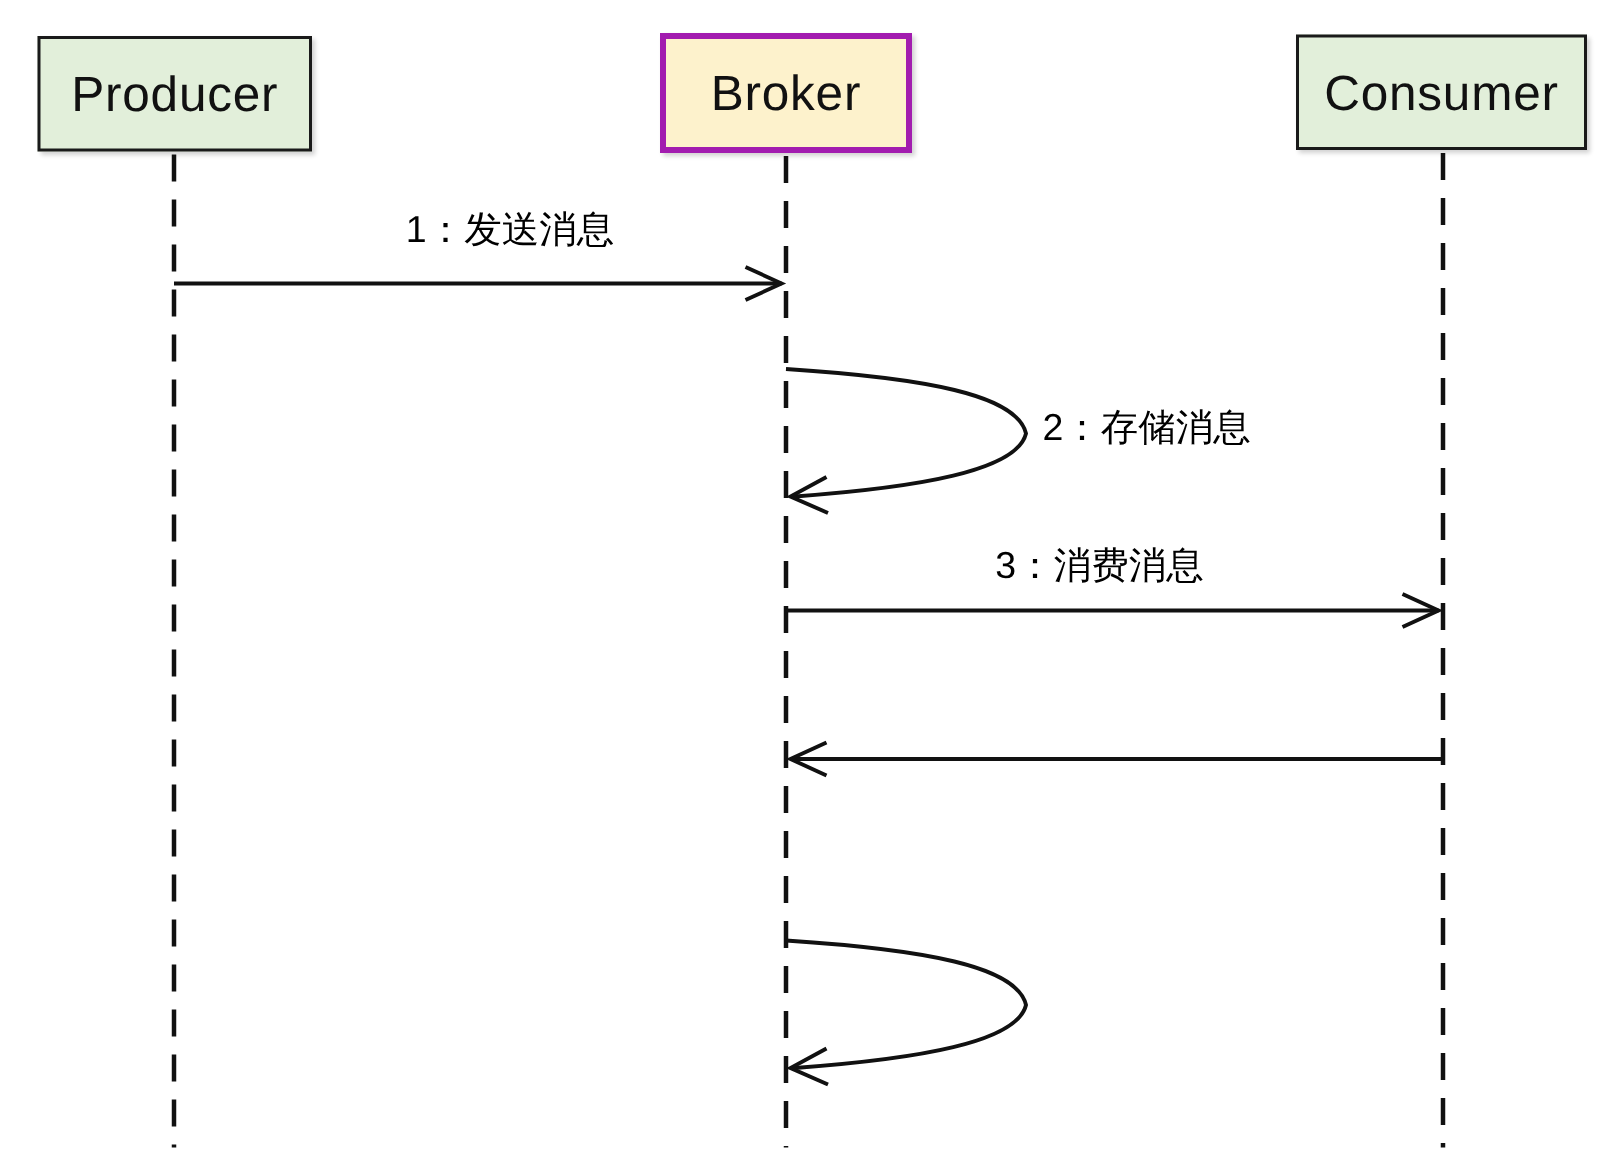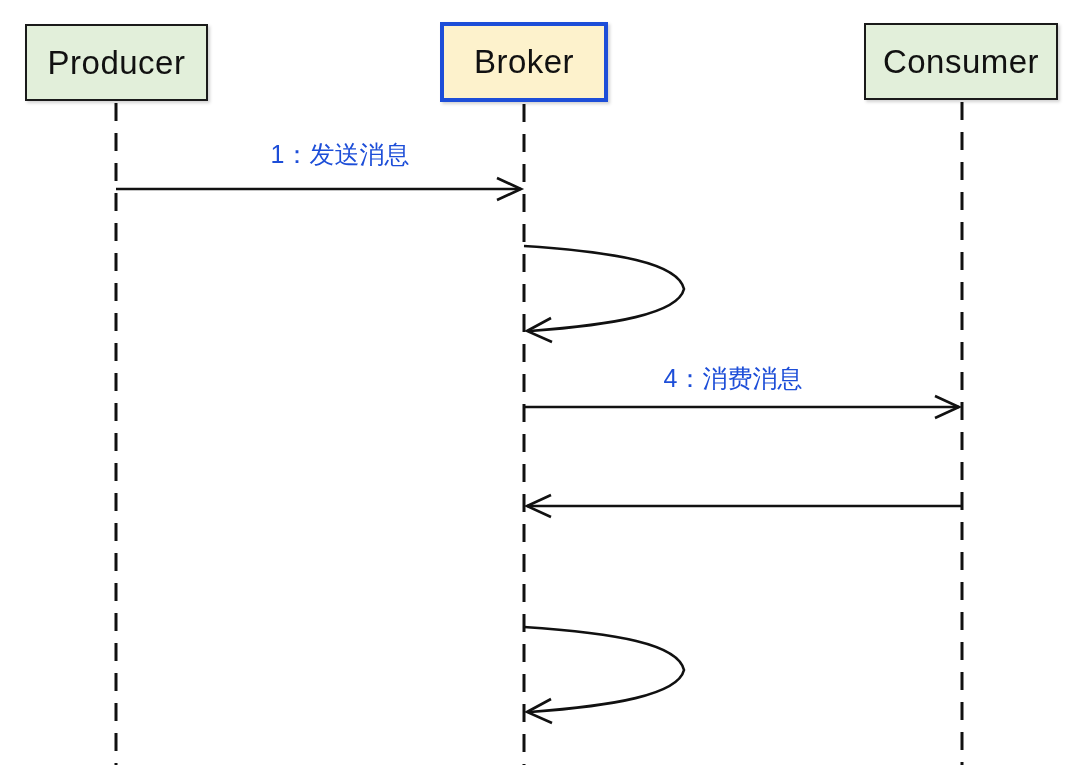--- a/index.html
+++ b/index.html
@@ -34,29 +34,29 @@
     color: #111111;
     letter-spacing: 0.5px;
     box-shadow: 2px 2px 3px rgba(0,0,0,0.18);
   }
   .actor-green {
     background: var(--actor-green);
     border: 2px solid #1a1a1a;
   }
   .actor-yellow {
     background: var(--actor-yellow);
-    border: 4px solid #1d4ed8;
+    border: 4px solid #a21caf;
   }
   .actor-producer { left: 25px; top: 24px; width: 183px; height: 77px; }
   .actor-broker   { left: 440px; top: 22px; width: 168px; height: 80px; }
   .actor-consumer { left: 864px; top: 23px; width: 194px; height: 77px; }
   .msg-label {
     position: absolute;
     font-size: 25px;
-    color: #1d4ed8;
+    color: #000000;
     white-space: nowrap;
     line-height: 1;
   }
   .msg-label.centered { transform: translate(-50%, -50%); }
   .msg-label.left-anchored { transform: translateY(-50%); }
   .label-m1 { left: 340px; top: 154px; }
   .label-m2 { left: 695px; top: 286px; }
   .label-m3 { left: 733px; top: 378px; }
   .label-m4 { left: 735px; top: 480px; }
   .label-m5 { left: 688px; top: 668px; }
@@ -113,15 +113,16 @@
     <span>Producer</span>
   </div>
   <div class="actor actor-yellow actor-broker">
     <span>Broker</span>
   </div>
   <div class="actor actor-green actor-consumer">
     <span>Consumer</span>
   </div>
 
   <div class="msg-label centered label-m1">1：发送消息</div>
-  <div class="msg-label centered label-m3">4：消费消息</div>
+  <div class="msg-label left-anchored label-m2">2：存储消息</div>
+  <div class="msg-label centered label-m3">3：消费消息</div>
 
 </div>
 
 </body></html>

